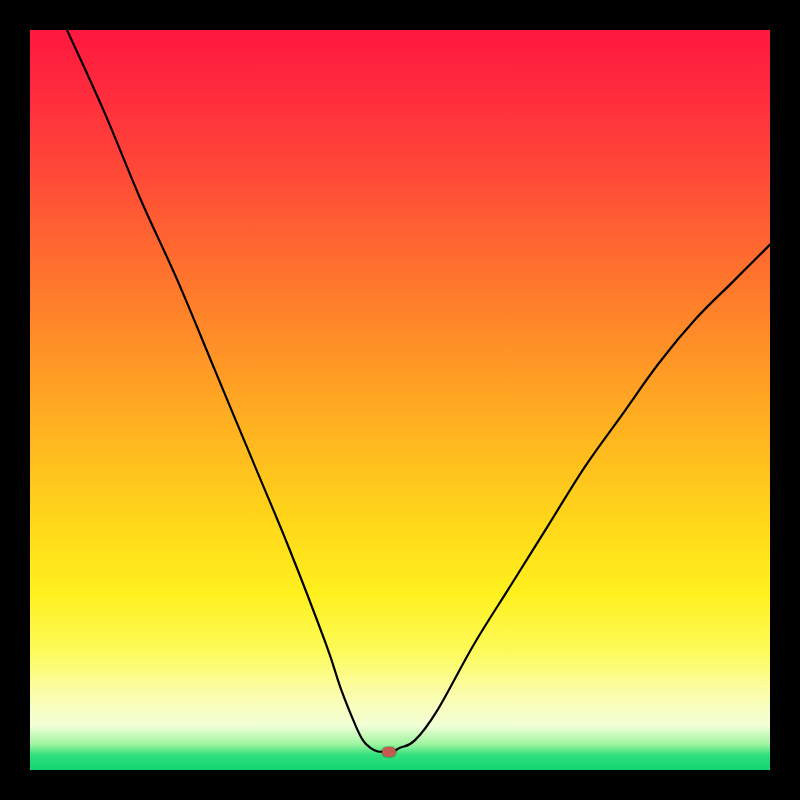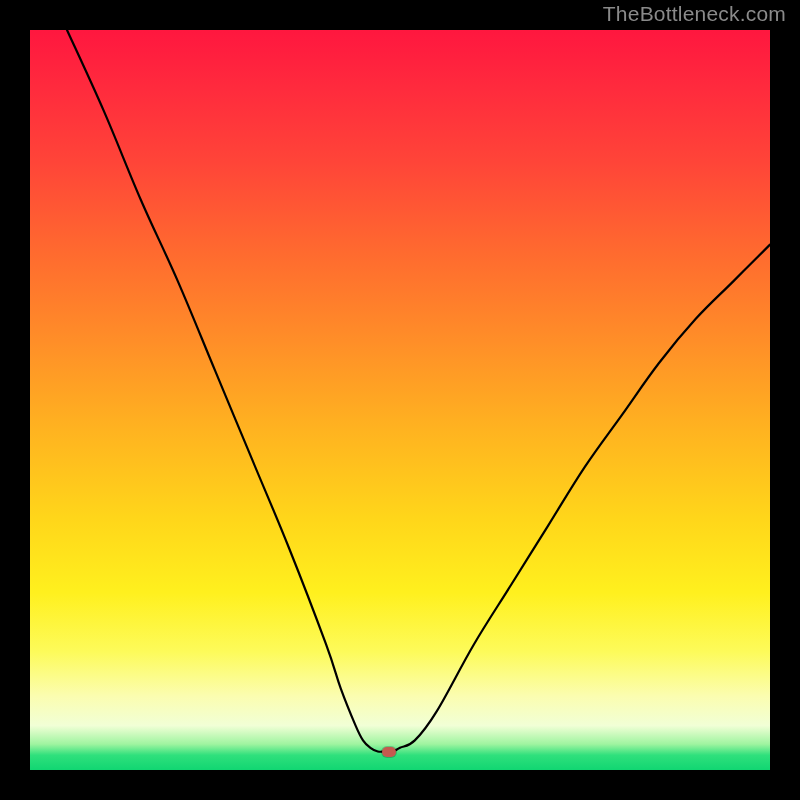--- a/index.html
+++ b/index.html
@@ -64,20 +64,19 @@
     color: #8a8a8a;
     font-size: 21px;
     letter-spacing: 0.2px;
     font-weight: 500;
   }
 </style>
 </head>
 <body>
 
 <div class="frame">
-  <div class="watermark">TheBottleneck.com</div>
   <div class="plot">
     <svg class="curve" viewBox="0 0 740 740" preserveAspectRatio="none">
       <path id="curve-path" fill="none" stroke="#000" stroke-width="2.2" stroke-linejoin="round" stroke-linecap="round" d="M 37.00 0.00 C 43.66 14.65, 60.68 50.76, 74.00 81.40 C 87.32 112.04, 97.68 139.56, 111.00 170.20 C 124.32 200.84, 134.68 220.96, 148.00 251.60 C 161.32 282.24, 171.68 308.43, 185.00 340.40 C 198.32 372.37, 208.68 397.23, 222.00 429.20 C 235.32 461.17, 245.68 484.70, 259.00 518.00 C 272.32 551.30, 286.68 588.89, 296.00 614.20 C 305.32 639.51, 305.47 643.95, 310.80 658.60 C 316.13 673.25, 321.60 686.28, 325.60 695.60 C 329.60 704.92, 330.34 706.40, 333.00 710.40 C 335.66 714.40, 337.74 715.80, 340.40 717.80 C 343.06 719.80, 345.14 720.83, 347.80 721.50 C 350.46 722.17, 352.54 721.50, 355.20 721.50 C 357.86 721.50, 359.94 722.17, 362.60 721.50 C 365.26 720.83, 366.00 719.80, 370.00 717.80 C 374.00 715.80, 378.14 717.06, 384.80 710.40 C 391.46 703.74, 396.34 698.12, 407.00 680.80 C 417.66 663.48, 430.68 636.84, 444.00 614.20 C 457.32 591.56, 467.68 576.31, 481.00 555.00 C 494.32 533.69, 504.68 517.11, 518.00 495.80 C 531.32 474.49, 541.68 456.58, 555.00 436.60 C 568.32 416.62, 578.68 403.45, 592.00 384.80 C 605.32 366.15, 615.68 350.32, 629.00 333.00 C 642.32 315.68, 652.68 303.25, 666.00 288.60 C 679.32 273.95, 689.68 264.92, 703.00 251.60 C 716.32 238.28, 733.34 221.26, 740.00 214.60"></path>
     </svg>
     <div class="marker" id="marker" style="left: 351.9px; top: 716.5px; background: rgb(196, 90, 79);"></div>
   </div>
 </div>
 
 </body></html>

